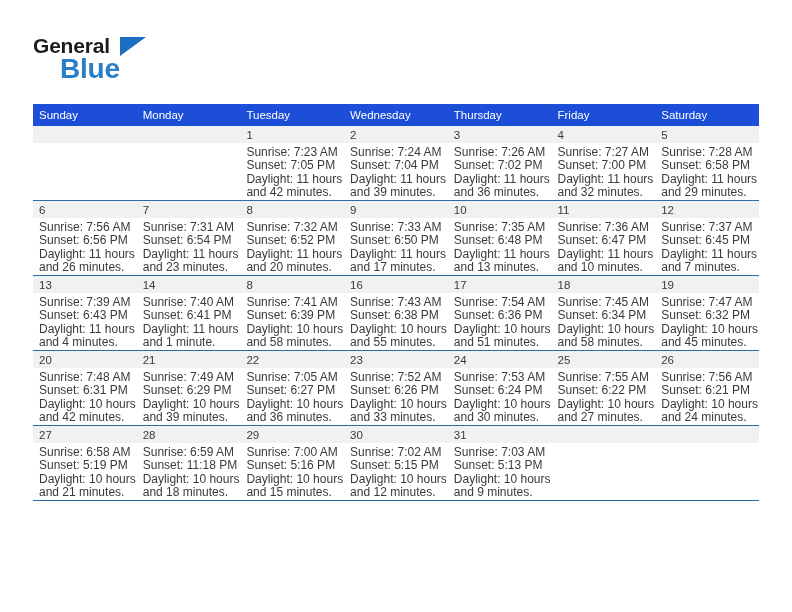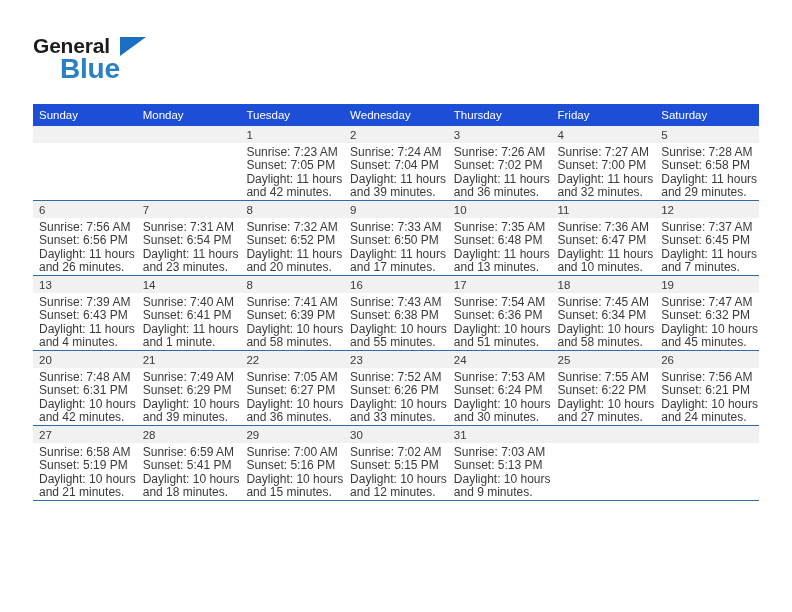--- a/index.html
+++ b/index.html
@@ -431,21 +431,21 @@
               <div>Sunrise: 6:58 AM</div>
               <div>Sunset: 5:19 PM</div>
               <div>Daylight: 10 hours</div>
               <div>and 21 minutes.</div>
             </div>
           </td>
           <td>
             <div class="daynum-band">28</div>
             <div class="cell-body">
               <div>Sunrise: 6:59 AM</div>
-              <div>Sunset: 5:41 PM</div>
+              <div>Sunset: 11:18 PM</div>
               <div>Daylight: 10 hours</div>
               <div>and 18 minutes.</div>
             </div>
           </td>
           <td>
             <div class="daynum-band">29</div>
             <div class="cell-body">
               <div>Sunrise: 7:00 AM</div>
               <div>Sunset: 5:16 PM</div>
               <div>Daylight: 10 hours</div>

